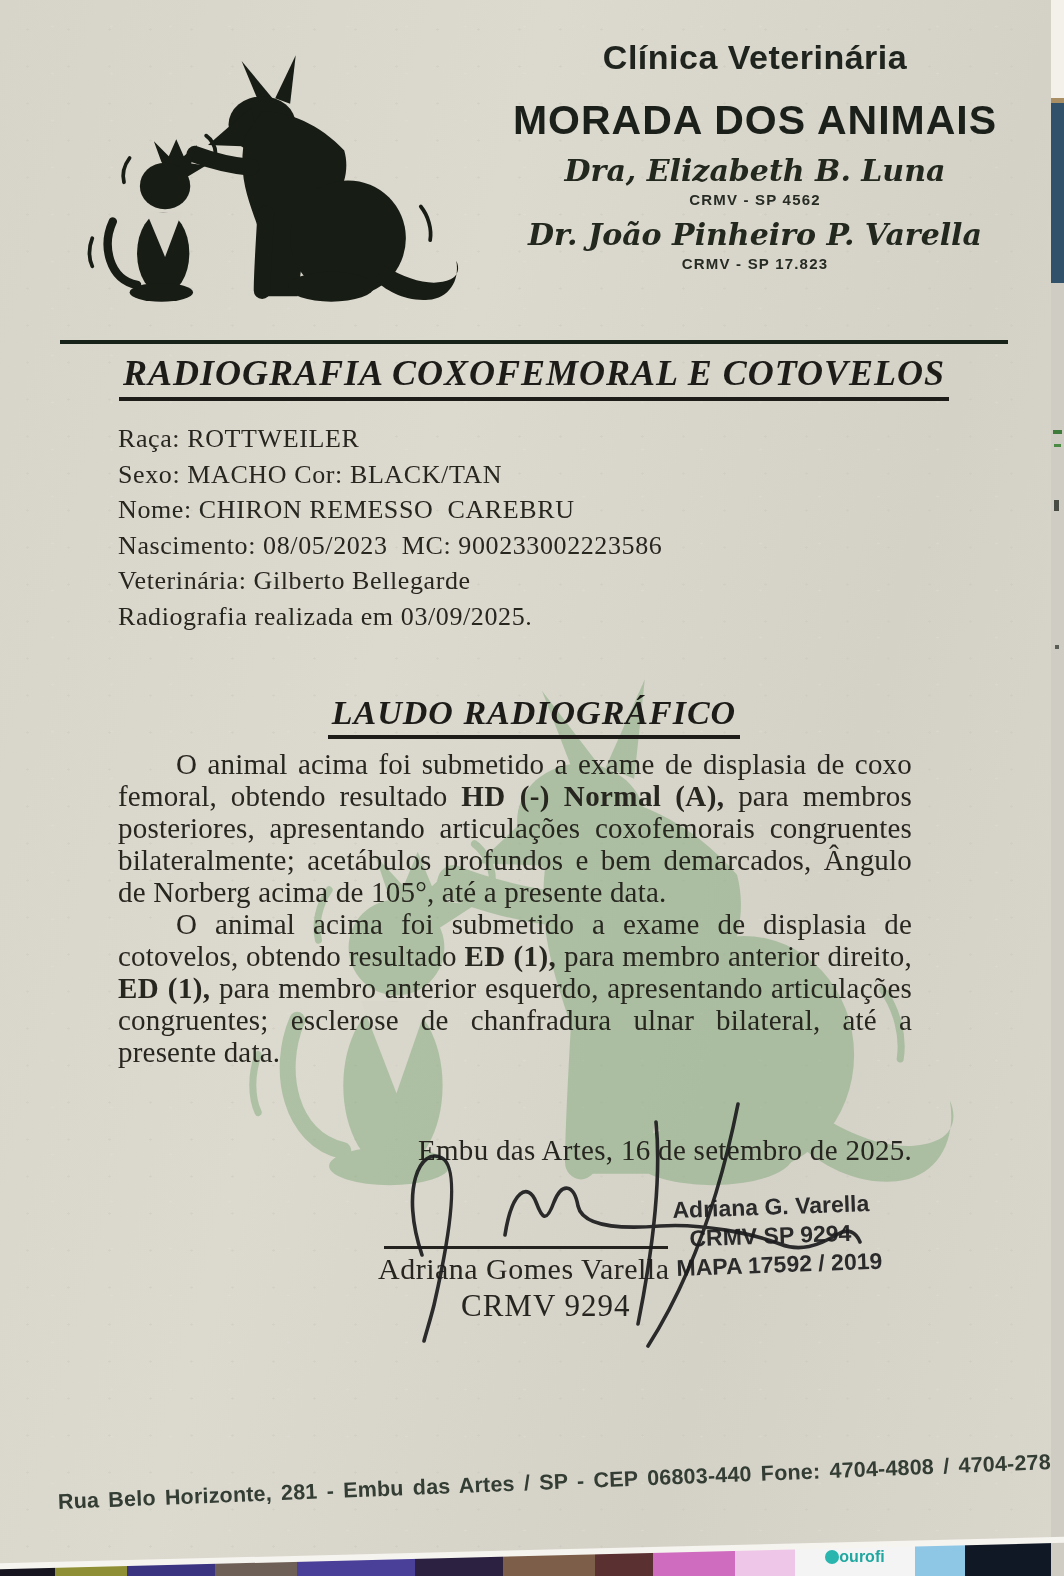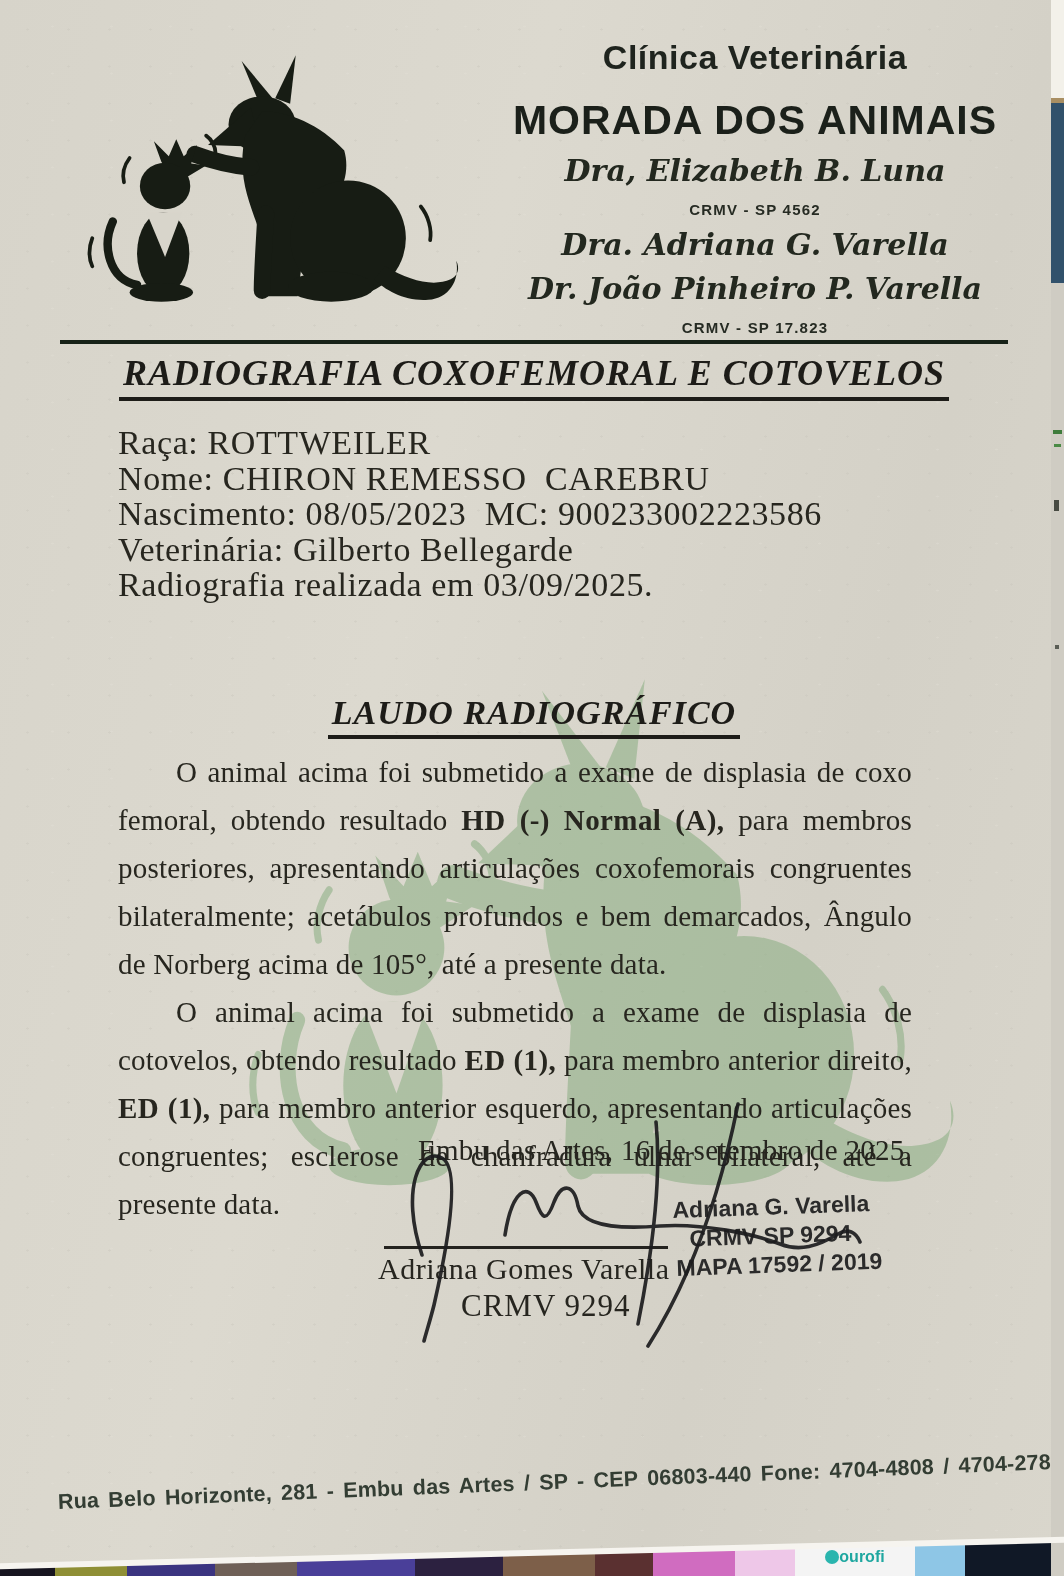--- a/index.html
+++ b/index.html
@@ -55,42 +55,42 @@
     position:absolute;left:-6px;top:1550px;width:1076px;height:6px;background:#f6f4ef;z-index:4;
     transform:rotate(-1.42deg);transform-origin:center;
   }
 
   
   .logo{position:absolute;left:68px;top:46px;color:#171c14;}
   .header-text{position:absolute;left:470px;top:38px;width:570px;text-align:center;font-family:"Liberation Sans",sans-serif;color:#1f241e;}
   .clinic-type{font-size:34px;font-weight:bold;letter-spacing:.5px;}
   .clinic-name{font-size:41px;font-weight:bold;letter-spacing:1px;margin-top:20px;color:#1b201a;}
   .doc-name{font-family:"DejaVu Serif",serif;font-style:italic;font-weight:bold;font-size:30px;margin-top:9px;color:#23281f;}
-  .doc-crmv{font-size:15px;font-weight:bold;letter-spacing:1.2px;margin-top:13px;color:#262b23;}
+  .doc-crmv{font-size:15px;font-weight:bold;letter-spacing:1.2px;margin-top:3px;color:#262b23;}
 
   .rule{position:absolute;left:60px;top:340px;width:948px;height:4px;background:#172218;}
 
   
   .doc-title-wrap{position:absolute;left:60px;top:352px;width:948px;text-align:center;}
   .doc-title{
     display:inline-block;font-size:36px;font-weight:bold;font-style:italic;letter-spacing:1px;
     color:#1d1c18;border-bottom:4px solid #1d1c18;padding:0 4px 3px;
   }
   .laudo-wrap{position:absolute;left:60px;top:694px;width:948px;text-align:center;}
   .laudo-title{
     display:inline-block;font-size:34px;font-weight:bold;font-style:italic;letter-spacing:1px;
     color:#1d1c18;border-bottom:4px solid #1d1c18;padding:0 4px 3px;
   }
 
   
-  .patient{position:absolute;left:118px;top:424px;width:840px;font-size:34px;letter-spacing:.6px;color:#27261f;}
+  .patient{position:absolute;left:118px;top:424px;width:840px;font-size:26px;letter-spacing:.6px;color:#27261f;}
   .patient .pline{height:35.5px;white-space:pre-wrap;}
 
   
-  .report{position:absolute;left:118px;top:748px;width:794px;font-size:29px;line-height:48px;
+  .report{position:absolute;left:118px;top:748px;width:794px;font-size:29px;line-height:32px;
     text-align:justify;color:#27261f;letter-spacing:.2px;}
   .report p{margin:0;text-indent:58px;}
   .report b{letter-spacing:.4px;}
 
   
   .watermark{position:absolute;left:212px;top:660px;color:#7ea877;opacity:.48;pointer-events:none;}
 
   
   .dateline{position:absolute;left:418px;top:1134px;font-size:29px;letter-spacing:.3px;color:#26251f;}
   .sig-strokes{position:absolute;left:350px;top:1090px;z-index:5;color:#1c1c1e;}
@@ -194,34 +194,34 @@
       <use href="#logo-sym"></use>
     </svg>
 
     <div class="header-text">
       <div class="clinic-type">Clínica Veterinária</div>
       <div class="clinic-name">MORADA DOS ANIMAIS</div>
 
       <div class="doc-name">Dra, Elizabeth B. Luna</div>
       <div class="doc-crmv">CRMV - SP 4562</div>
 
-      <div class="doc-name">Dra. Adriana G. Varella</div>
 
       <div class="doc-name">Dr. João Pinheiro P. Varella</div>
       <div class="doc-crmv">CRMV - SP 17.823</div>
     </div>
 
     <div class="rule"></div>
 
     <div class="doc-title-wrap">
       <span class="doc-title">RADIOGRAFIA COXOFEMORAL E COTOVELOS</span>
     </div>
 
     <div class="patient">
       <div class="pline">Raça: ROTTWEILER</div>
+      <div class="pline">Sexo: MACHO Cor: BLACK/TAN</div>
       <div class="pline">Nome: CHIRON REMESSO  CAREBRU</div>
       <div class="pline">Nascimento: 08/05/2023  MC: 900233002223586</div>
       <div class="pline">Veterinária: Gilberto Bellegarde</div>
       <div class="pline">Radiografia realizada em 03/09/2025.</div>
     </div>
 
     <div class="laudo-wrap">
       <span class="laudo-title">LAUDO RADIOGRÁFICO</span>
     </div>
 

